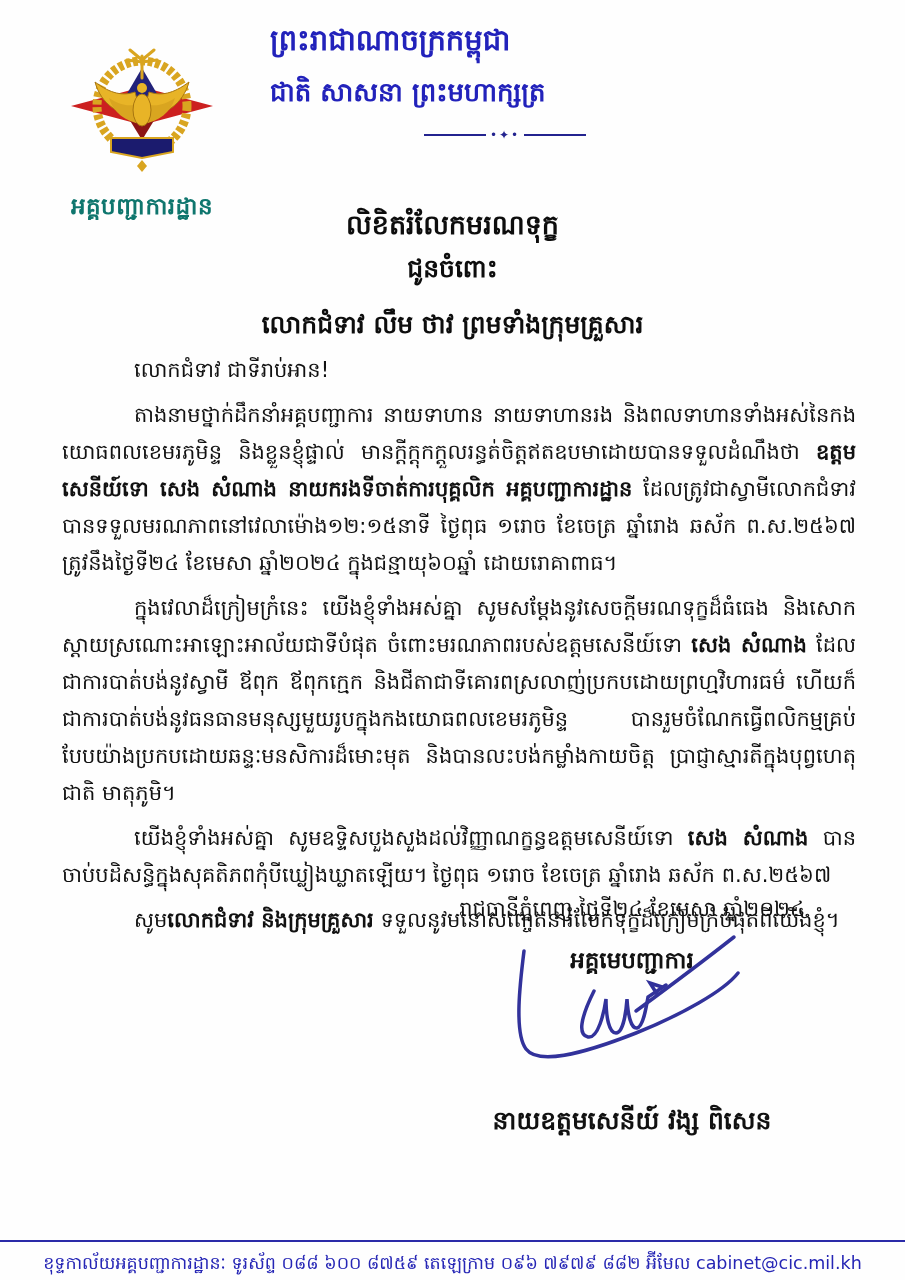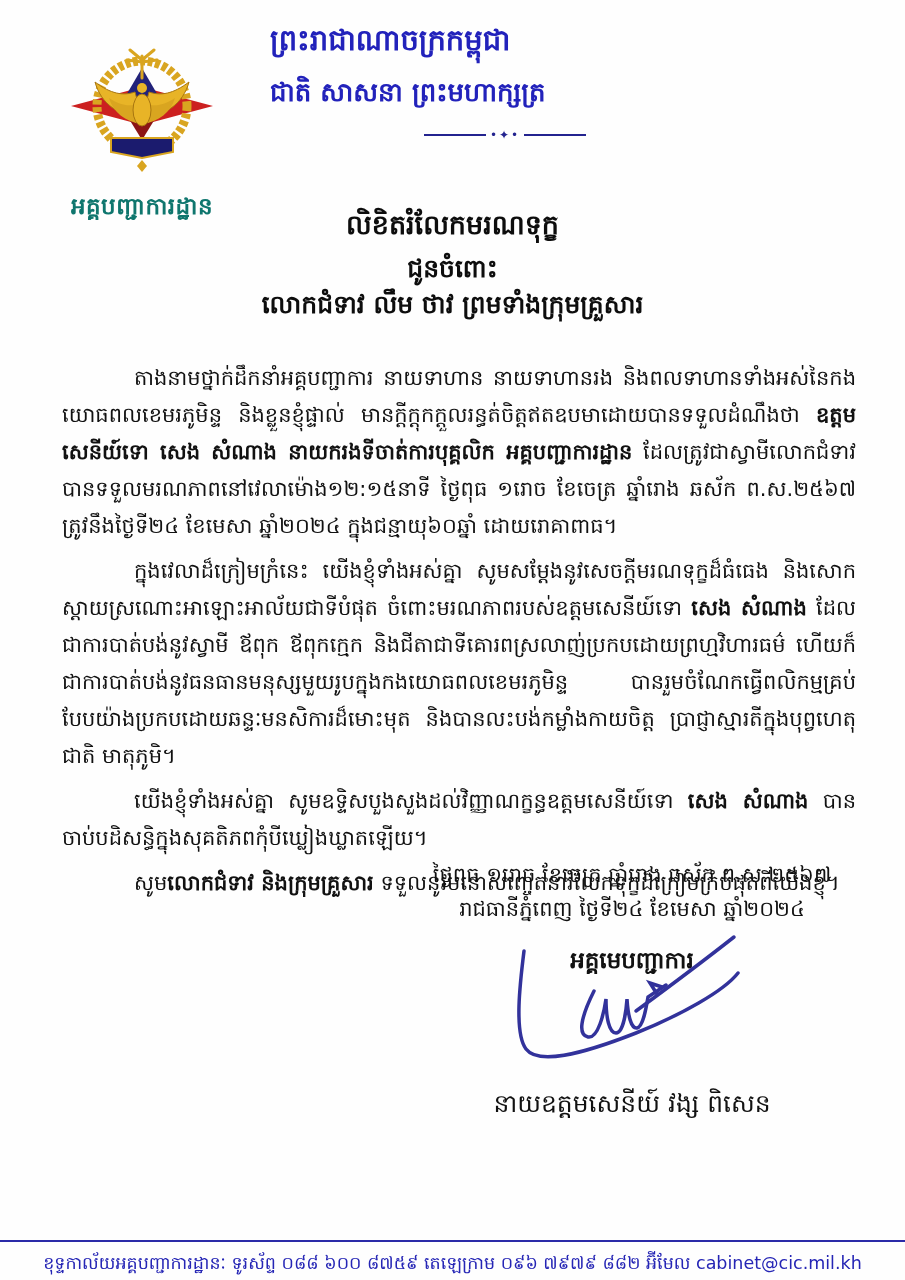--- a/index.html
+++ b/index.html
@@ -20,32 +20,32 @@
   .kingdom { position:absolute; left:270px; top:22px; width:470px; color:#2222bb; }
   .kingdom-l1 { font-size:29px; font-weight:bold; }
   .kingdom-l2 { font-size:26px; font-weight:bold; margin-top:12px; }
   .divider { display:flex; align-items:center; justify-content:center; margin-top:14px; color:#23238f; }
   .divider::before,.divider::after { content:""; width:62px; height:2px; background:#23238f; }
   .divider .orn { font-size:12px; padding:0 4px; letter-spacing:2px; }
   
   .title-block { position:absolute; left:0; top:208px; width:100%; text-align:center; color:#0d0d0d; }
   .title-l1 { font-size:27px; font-weight:bold; }
   .title-l2 { font-size:25px; font-weight:bold; margin-top:6px; }
-  .title-l3 { font-size:25px; font-weight:bold; }
+  .title-l3 { font-size:25px; font-weight:bold; margin-top:20px; }
   
   .letter-body { position:absolute; left:62px; top:352px; width:794px; font-size:21px; line-height:37px; text-align:justify; }
   .salutation { text-indent:72px; text-align:left; }
   .para { margin-top:8px; text-indent:72px; }
   .para b { font-weight:bold; }
   
   .closing { position:absolute; left:368px; top:858px; width:528px; text-align:center; font-size:21px; line-height:34px; }
   .signer-title { font-size:23px; font-weight:bold; margin-top:17px; }
   .signature { position:relative; height:120px; margin-top:-16px; }
   .signature svg { position:absolute; left:108px; top:-28px; }
-  .signer-name { font-size:25px; font-weight:normal; margin-top:6px; }
+  .signer-name { font-size:25px; font-weight:bold; margin-top:23px; }
   
   .footer { position:absolute; left:0; bottom:0; width:100%; }
   .footer-line { width:100%; height:2px; background:#2a2aa8; }
   .footer-text { text-align:center; color:#2525b5; font-size:17.5px; padding:10px 0 2px 0; }
 </style>
 </head>
 <body>
 
 <div class="page">
 
@@ -89,20 +89,21 @@
     </div>
   </div>
 
   <div class="title-block">
     <div class="title-l1">លិខិតរំលែកមរណទុក្ខ</div>
     <div class="title-l2">ជូនចំពោះ</div>
     <div class="title-l3">លោកជំទាវ លឹម ថាវ ព្រមទាំងក្រុមគ្រួសារ</div>
   </div>
 
   <div class="letter-body">
+    <div class="salutation">លោកជំទាវ ជាទីរាប់អាន!</div>
     <p class="para"><span>តាងនាមថ្នាក់ដឹកនាំអគ្គបញ្ជាការ នាយទាហាន នាយទាហានរង និងពលទាហានទាំងអស់នៃកងយោធពលខេមរភូមិន្ទ និងខ្លួនខ្ញុំផ្ទាល់ មានក្តីក្តុកក្តួលរន្ធត់ចិត្តឥតឧបមាដោយបានទទួលដំណឹងថា </span><b>ឧត្តមសេនីយ៍ទោ សេង សំណាង នាយករងទីចាត់ការបុគ្គលិក អគ្គបញ្ជាការដ្ឋាន</b><span> ដែលត្រូវជាស្វាមីលោកជំទាវ បានទទួលមរណភាពនៅវេលាម៉ោង១២:១៥នាទី ថ្ងៃពុធ ១រោច ខែចេត្រ ឆ្នាំរោង ឆស័ក ព.ស.២៥៦៧ ត្រូវនឹងថ្ងៃទី២៤ ខែមេសា ឆ្នាំ២០២៤ ក្នុងជន្មាយុ៦០ឆ្នាំ ដោយរោគាពាធ។</span></p>
     <p class="para"><span>ក្នុងវេលាដ៏ក្រៀមក្រំនេះ យើងខ្ញុំទាំងអស់គ្នា សូមសម្តែងនូវសេចក្តីមរណទុក្ខដ៏ធំធេង និងសោកស្តាយស្រណោះអាឡោះអាល័យជាទីបំផុត ចំពោះមរណភាពរបស់ឧត្តមសេនីយ៍ទោ </span><b>សេង សំណាង</b><span> ដែលជាការបាត់បង់នូវស្វាមី ឪពុក ឪពុកក្មេក និងជីតាជាទីគោរពស្រលាញ់ប្រកបដោយព្រហ្មវិហារធម៌ ហើយក៏ជាការបាត់បង់នូវធនធានមនុស្សមួយរូបក្នុងកងយោធពលខេមរភូមិន្ទ បានរួមចំណែកធ្វើពលិកម្មគ្រប់បែបយ៉ាងប្រកបដោយឆន្ទៈមនសិការដ៏មោះមុត និងបានលះបង់កម្លាំងកាយចិត្ត ប្រាជ្ញាស្មារតីក្នុងបុព្វហេតុជាតិ មាតុភូមិ។</span></p>
     <p class="para"><span>យើងខ្ញុំទាំងអស់គ្នា សូមឧទ្ទិសបួងសួងដល់វិញ្ញាណក្ខន្ធឧត្តមសេនីយ៍ទោ </span><b>សេង សំណាង</b><span> បានចាប់បដិសន្ធិក្នុងសុគតិភពកុំបីឃ្លៀងឃ្លាតឡើយ។</span></p>
     <p class="para"><span>សូម</span><b>លោកជំទាវ និងក្រុមគ្រួសារ</b><span> ទទួលនូវមនោសញ្ចេតនារំលែកទុក្ខដ៏ក្រៀមក្រំបំផុតពីយើងខ្ញុំ។</span></p>
   </div>
 
   <div class="closing">
     <div>ថ្ងៃពុធ ១រោច ខែចេត្រ ឆ្នាំរោង ឆស័ក ព.ស.២៥៦៧</div>
     <div>រាជធានីភ្នំពេញ ថ្ងៃទី២៤ ខែមេសា ឆ្នាំ២០២៤</div>
     <div class="signer-title">អគ្គមេបញ្ជាការ</div>

